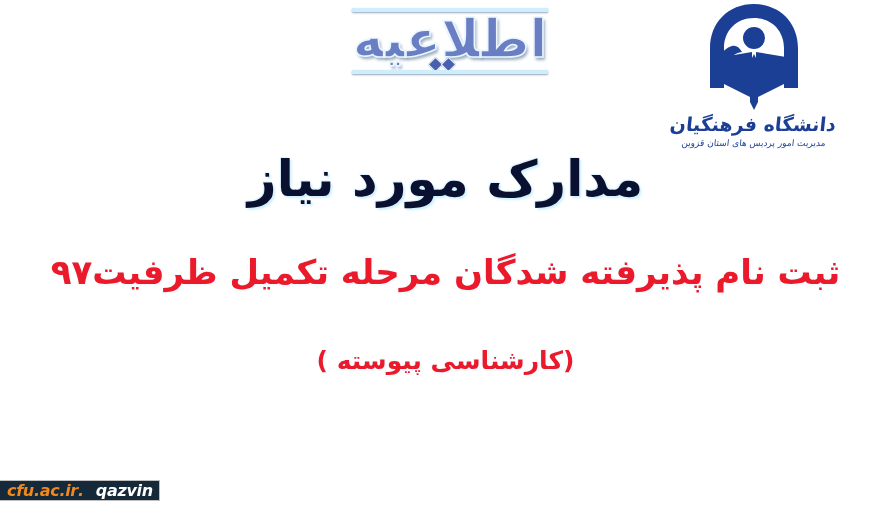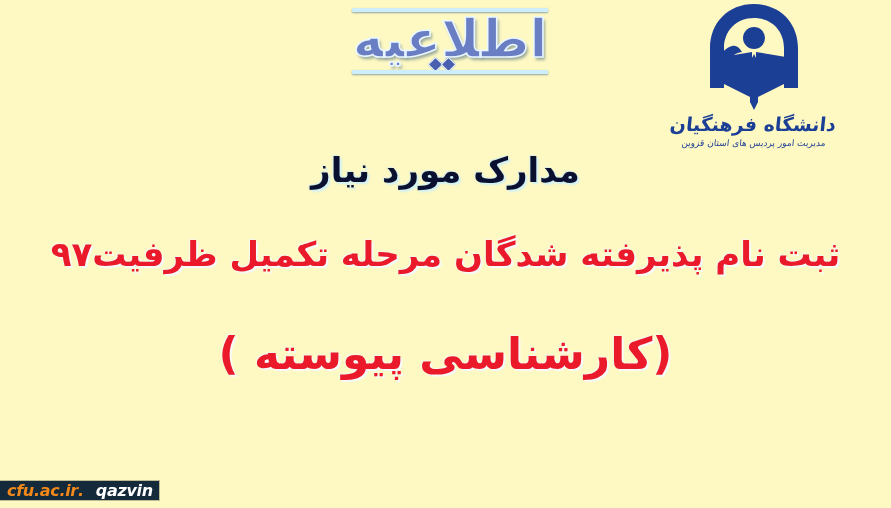--- a/index.html
+++ b/index.html
@@ -12,21 +12,21 @@
     height: 508px;
     background: #03abef;
     font-family: "DejaVu Sans", "Liberation Sans", sans-serif;
     overflow: hidden;
     position: relative;
   }
 
   .poster {
     position: absolute;
     inset: 0;
-    background: #fef9c3;
+    background: #ffffff;
   }
 
   
   .announce-banner {
     position: absolute;
     left: 352px;
     top: 4px;
     width: 196px;
     height: 76px;
   }
@@ -121,37 +121,37 @@
     top: 150px;
     text-align: center;
   }
   .headline {
     font-family: "DejaVu Sans", "Liberation Sans", sans-serif;
     font-weight: bold;
     white-space: nowrap;
     direction: rtl;
   }
   .headline-dark {
-    font-size: 34px;
+    font-size: 50px;
     color: #0a1030;
     letter-spacing: 1px;
     text-shadow: 2px 2px 2px rgba(200,238,255,0.85),
                  -1px -1px 1px rgba(190,232,255,0.6);
     margin-bottom: 44px;
   }
   .headline-red {
     font-size: 34px;
     color: #ea1a2a;
     letter-spacing: 0px;
     text-shadow: 2px 2px 1px rgba(245,250,255,0.9),
                  -1px -1px 1px rgba(240,248,255,0.75);
   }
   .headline-red.line2 {
     margin-top: 54px;
-    font-size: 44px;
+    font-size: 25px;
   }
 
   
   .watermark {
     position: absolute;
     left: 0;
     top: 481px;
     height: 19px;
     padding: 0 6px 0 7px;
     background: #14293a;

